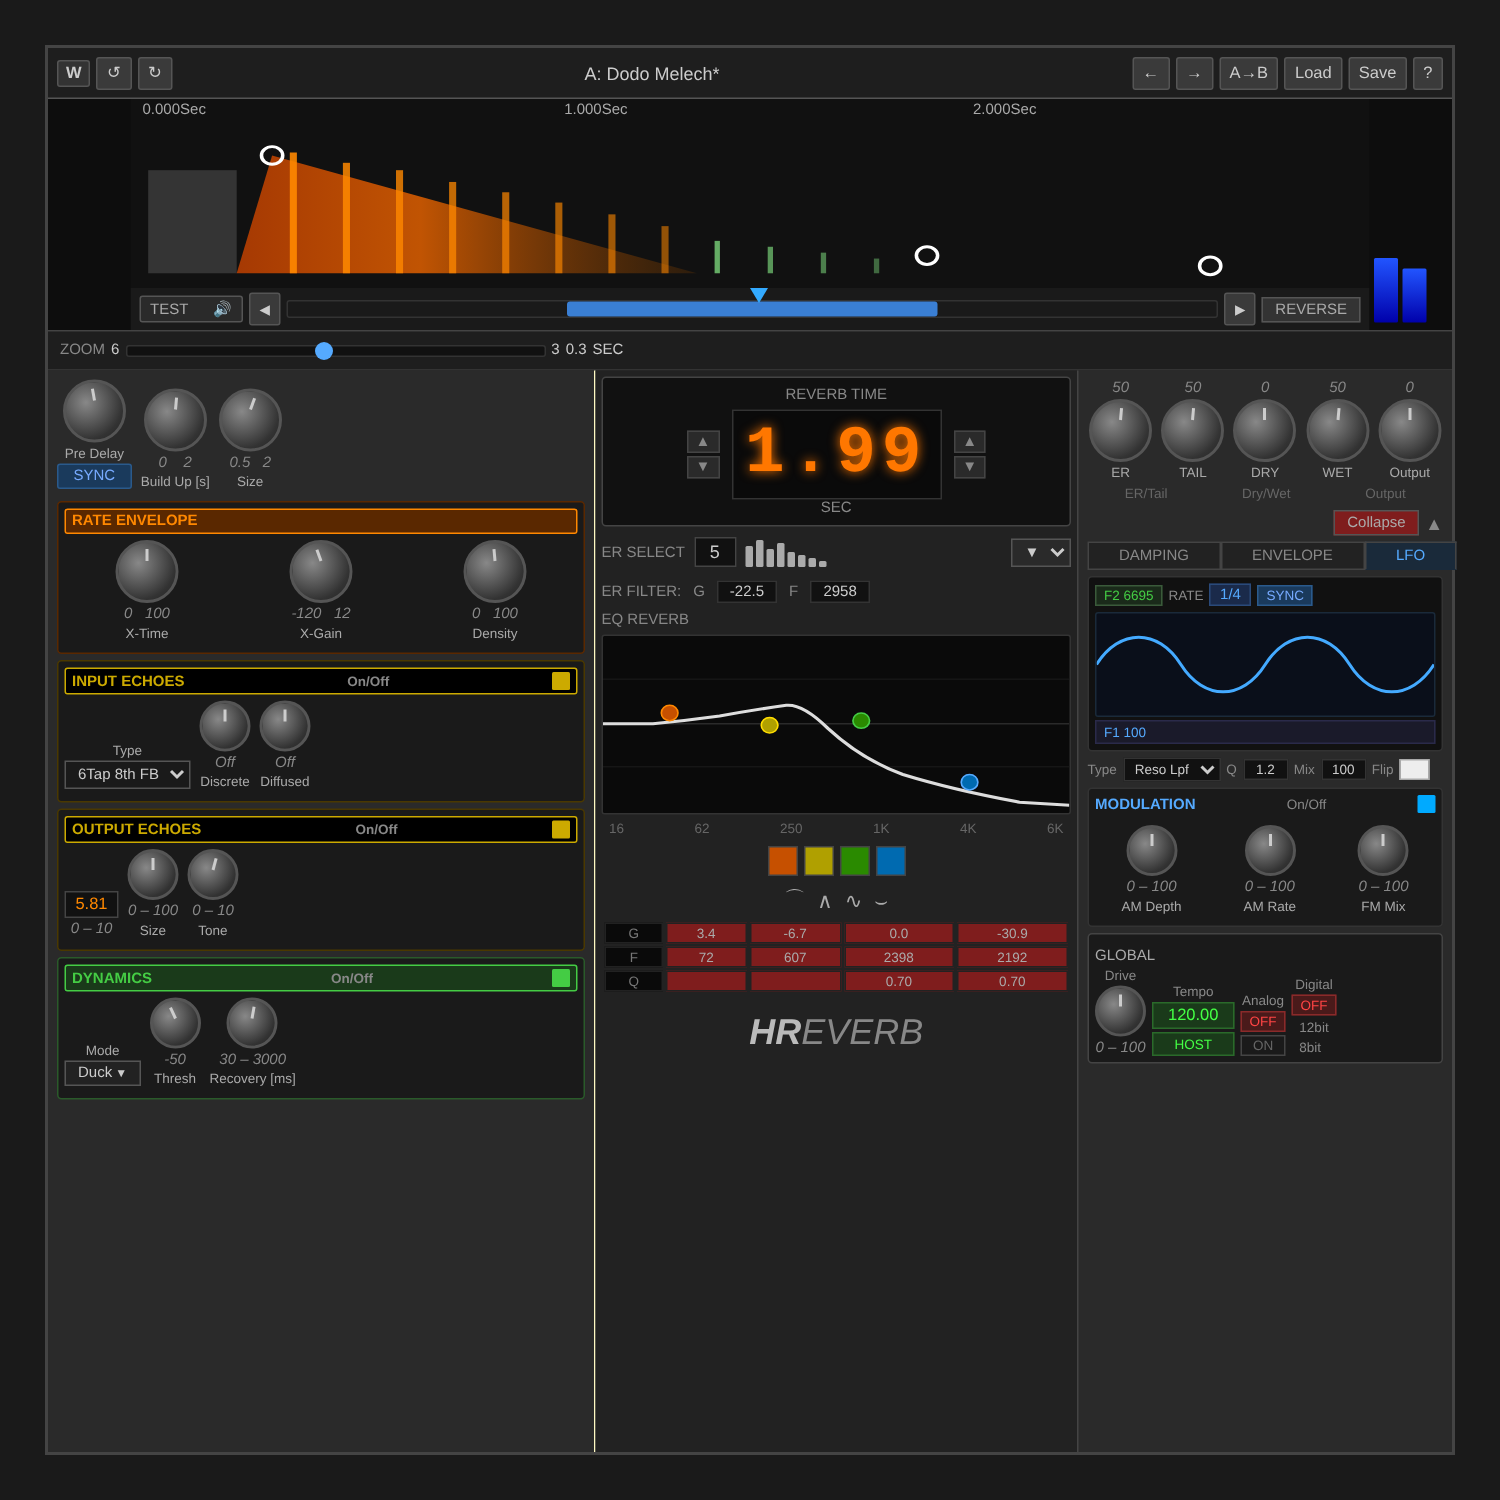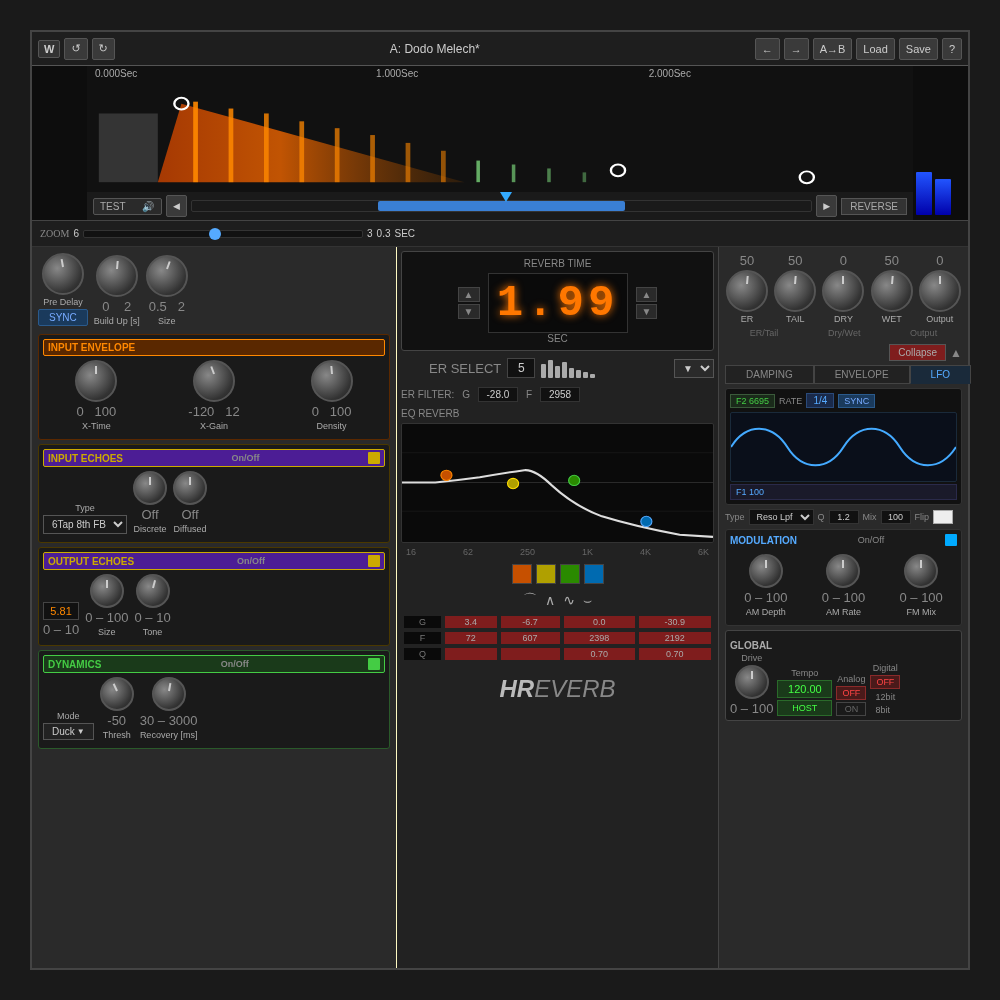--- a/index.html
+++ b/index.html
@@ -138,21 +138,21 @@
     
     .zoom-bar {
       background: #1e1e1e;
       height: 26px;
       display: flex;
       align-items: center;
       padding: 0 8px;
       gap: 4px;
       border-bottom: 1px solid #333;
     }
-    .zoom-label { color: #888; font-size: 10px; font-family: Liberation Serif, serif; }
+    .zoom-label { color: #888; font-size: 10px; }
     .zoom-value { color: #ccc; font-size: 10px; }
     .zoom-track {
       flex: 1;
       height: 8px;
       background: #111;
       border: 1px solid #333;
       border-radius: 2px;
       position: relative;
       max-width: 280px;
     }
@@ -188,21 +188,21 @@
       align-items: flex-end;
       padding-bottom: 4px;
     }
     .knob-group {
       display: flex;
       flex-direction: column;
       align-items: center;
       gap: 2px;
     }
     .knob-label { color: #aaa; font-size: 9px; text-align: center; }
-    .knob-value { color: #888; font-size: 13px; }
+    .knob-value { color: #888; font-size: 10px; font-style: italic; }
     .knob {
       width: 42px;
       height: 42px;
       border-radius: 50%;
       background: radial-gradient(circle at 35% 35%, #888, #333 70%, #222);
       border: 2px solid #555;
       position: relative;
       cursor: pointer;
     }
     .knob-tick {
@@ -232,21 +232,21 @@
     .section-header {
       font-size: 10px;
       font-weight: bold;
       padding: 2px 4px;
       border-radius: 2px;
       display: flex;
       justify-content: space-between;
       align-items: center;
     }
     .section-orange { background: #5a2800; color: #f80; border: 1px solid #f80; }
-    .section-gold { background: #4c1d95; color: #ca0; border: 1px solid #ca0; }
+    .section-gold { background: #000000; color: #ca0; border: 1px solid #ca0; }
     .section-green { background: #1a3a1a; color: #4c4; border: 1px solid #4c4; }
     .on-off-btn {
       font-size: 9px;
       color: #888;
       cursor: pointer;
     }
     
     .decay-env {
       border: 1px solid #5a2800;
       border-radius: 3px;
@@ -356,21 +356,21 @@
       letter-spacing: 4px;
     }
     .rt-unit { color: #888; font-size: 10px; text-align: center; }
     
     .er-select-row {
       display: flex;
       align-items: center;
       gap: 6px;
       padding: 3px 0;
     }
-    .er-select-label { color: #888; font-size: 13px; margin-left: 28px; }
+    .er-select-label { color: #888; font-size: 10px; }
     .er-select-num {
       background: #111;
       border: 1px solid #444;
       color: #ccc;
       font-size: 12px;
       padding: 2px 8px;
       min-width: 28px;
       text-align: center;
     }
     .er-bars {
@@ -632,21 +632,21 @@
     .mod-label { color: #5af; font-size: 10px; font-weight: bold; }
     .mod-onoff { font-size: 9px; color: #888; }
     .mod-indicator { width: 12px; height: 12px; background: #00aaff; border-radius: 1px; }
     
     .global-section {
       border: 1px solid #444;
       border-radius: 3px;
       padding: 4px;
       background: #1a1a1a;
     }
-    .global-header { color: #aaa; font-size: 10px; font-weight: bold; margin-bottom: 4px; }
+    .global-header { color: #aaa; font-size: 10px; font-weight: normal; margin-bottom: 4px; }
     .global-row {
       display: flex;
       gap: 4px;
       align-items: flex-end;
     }
     .global-col { display: flex; flex-direction: column; align-items: center; gap: 2px; }
     .global-label { color: #888; font-size: 9px; }
     .tempo-display {
       background: #1a3a1a;
       border: 1px solid #2a6a2a;
@@ -803,21 +803,21 @@
           <div class="knob">
             <div class="knob-tick" style="transform:translateX(-50%) rotate(20deg);"></div>
           </div>
           <span class="knob-value">0.5 &nbsp; 2</span>
           <span class="knob-label">Size</span>
         </div>
       </div>
 
       <div class="decay-env">
         <div class="section-header section-orange">
-          <span>INPUT ENVELOPE</span>
+          <span>RATE ENVELOPE</span>
         </div>
         <div class="knob-row">
           <div class="knob-group">
             <div class="knob">
               <div class="knob-tick"></div>
             </div>
             <span class="knob-value">0 &nbsp; 100</span>
             <span class="knob-label">X-Time</span>
           </div>
           <div class="knob-group">
@@ -960,21 +960,21 @@
           <div class="er-bar" style="height:4px;"></div>
         </div>
         <select class="er-dropdown">
           <option>▼</option>
         </select>
       </div>
 
       <div class="er-filter-row">
         <span>ER FILTER:</span>
         <span>G</span>
-        <div class="er-filter-val">-28.0</div>
+        <div class="er-filter-val">-22.5</div>
         <span>F</span>
         <div class="er-filter-val">2958</div>
       </div>
 
       <span class="eq-reverb-label">EQ REVERB</span>
       <div class="eq-canvas">
         <svg width="100%" height="100%" viewBox="0 0 280 115" preserveAspectRatio="none">
 
           <line x1="0" y1="57" x2="280" y2="57" stroke="#2a2a2a" stroke-width="1"></line>
           <line x1="0" y1="28" x2="280" y2="28" stroke="#222" stroke-width="0.5"></line>

